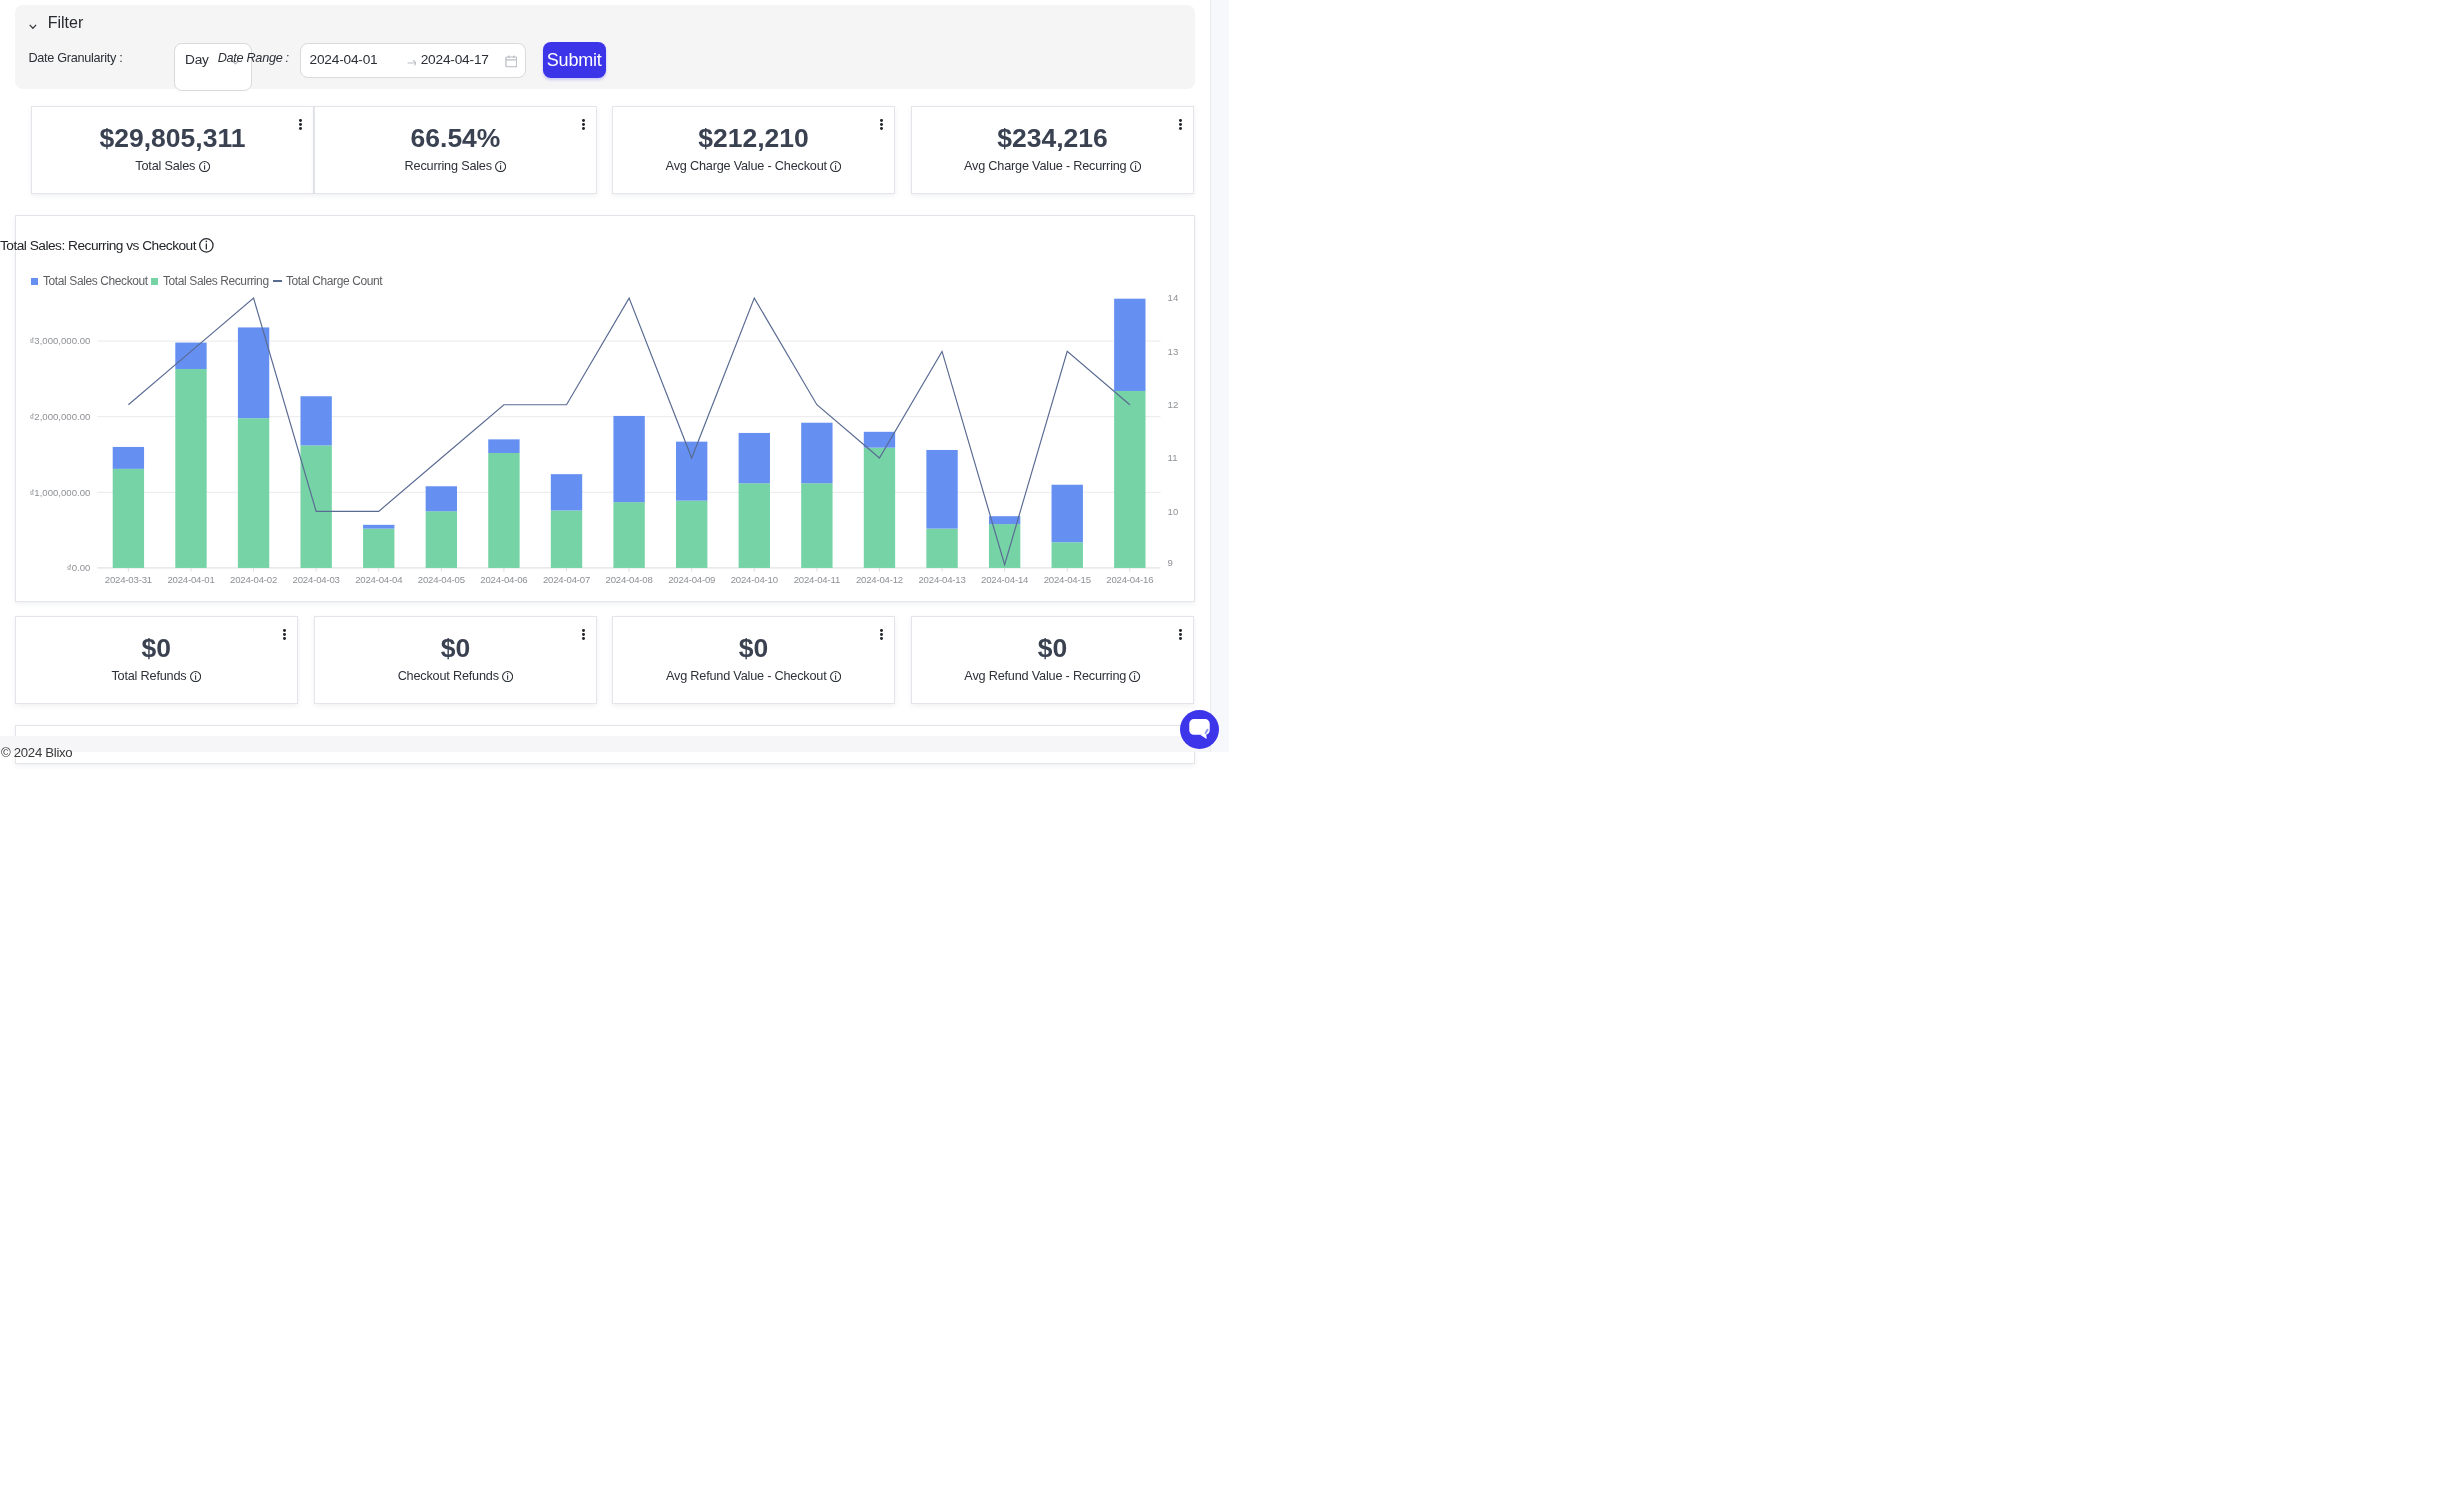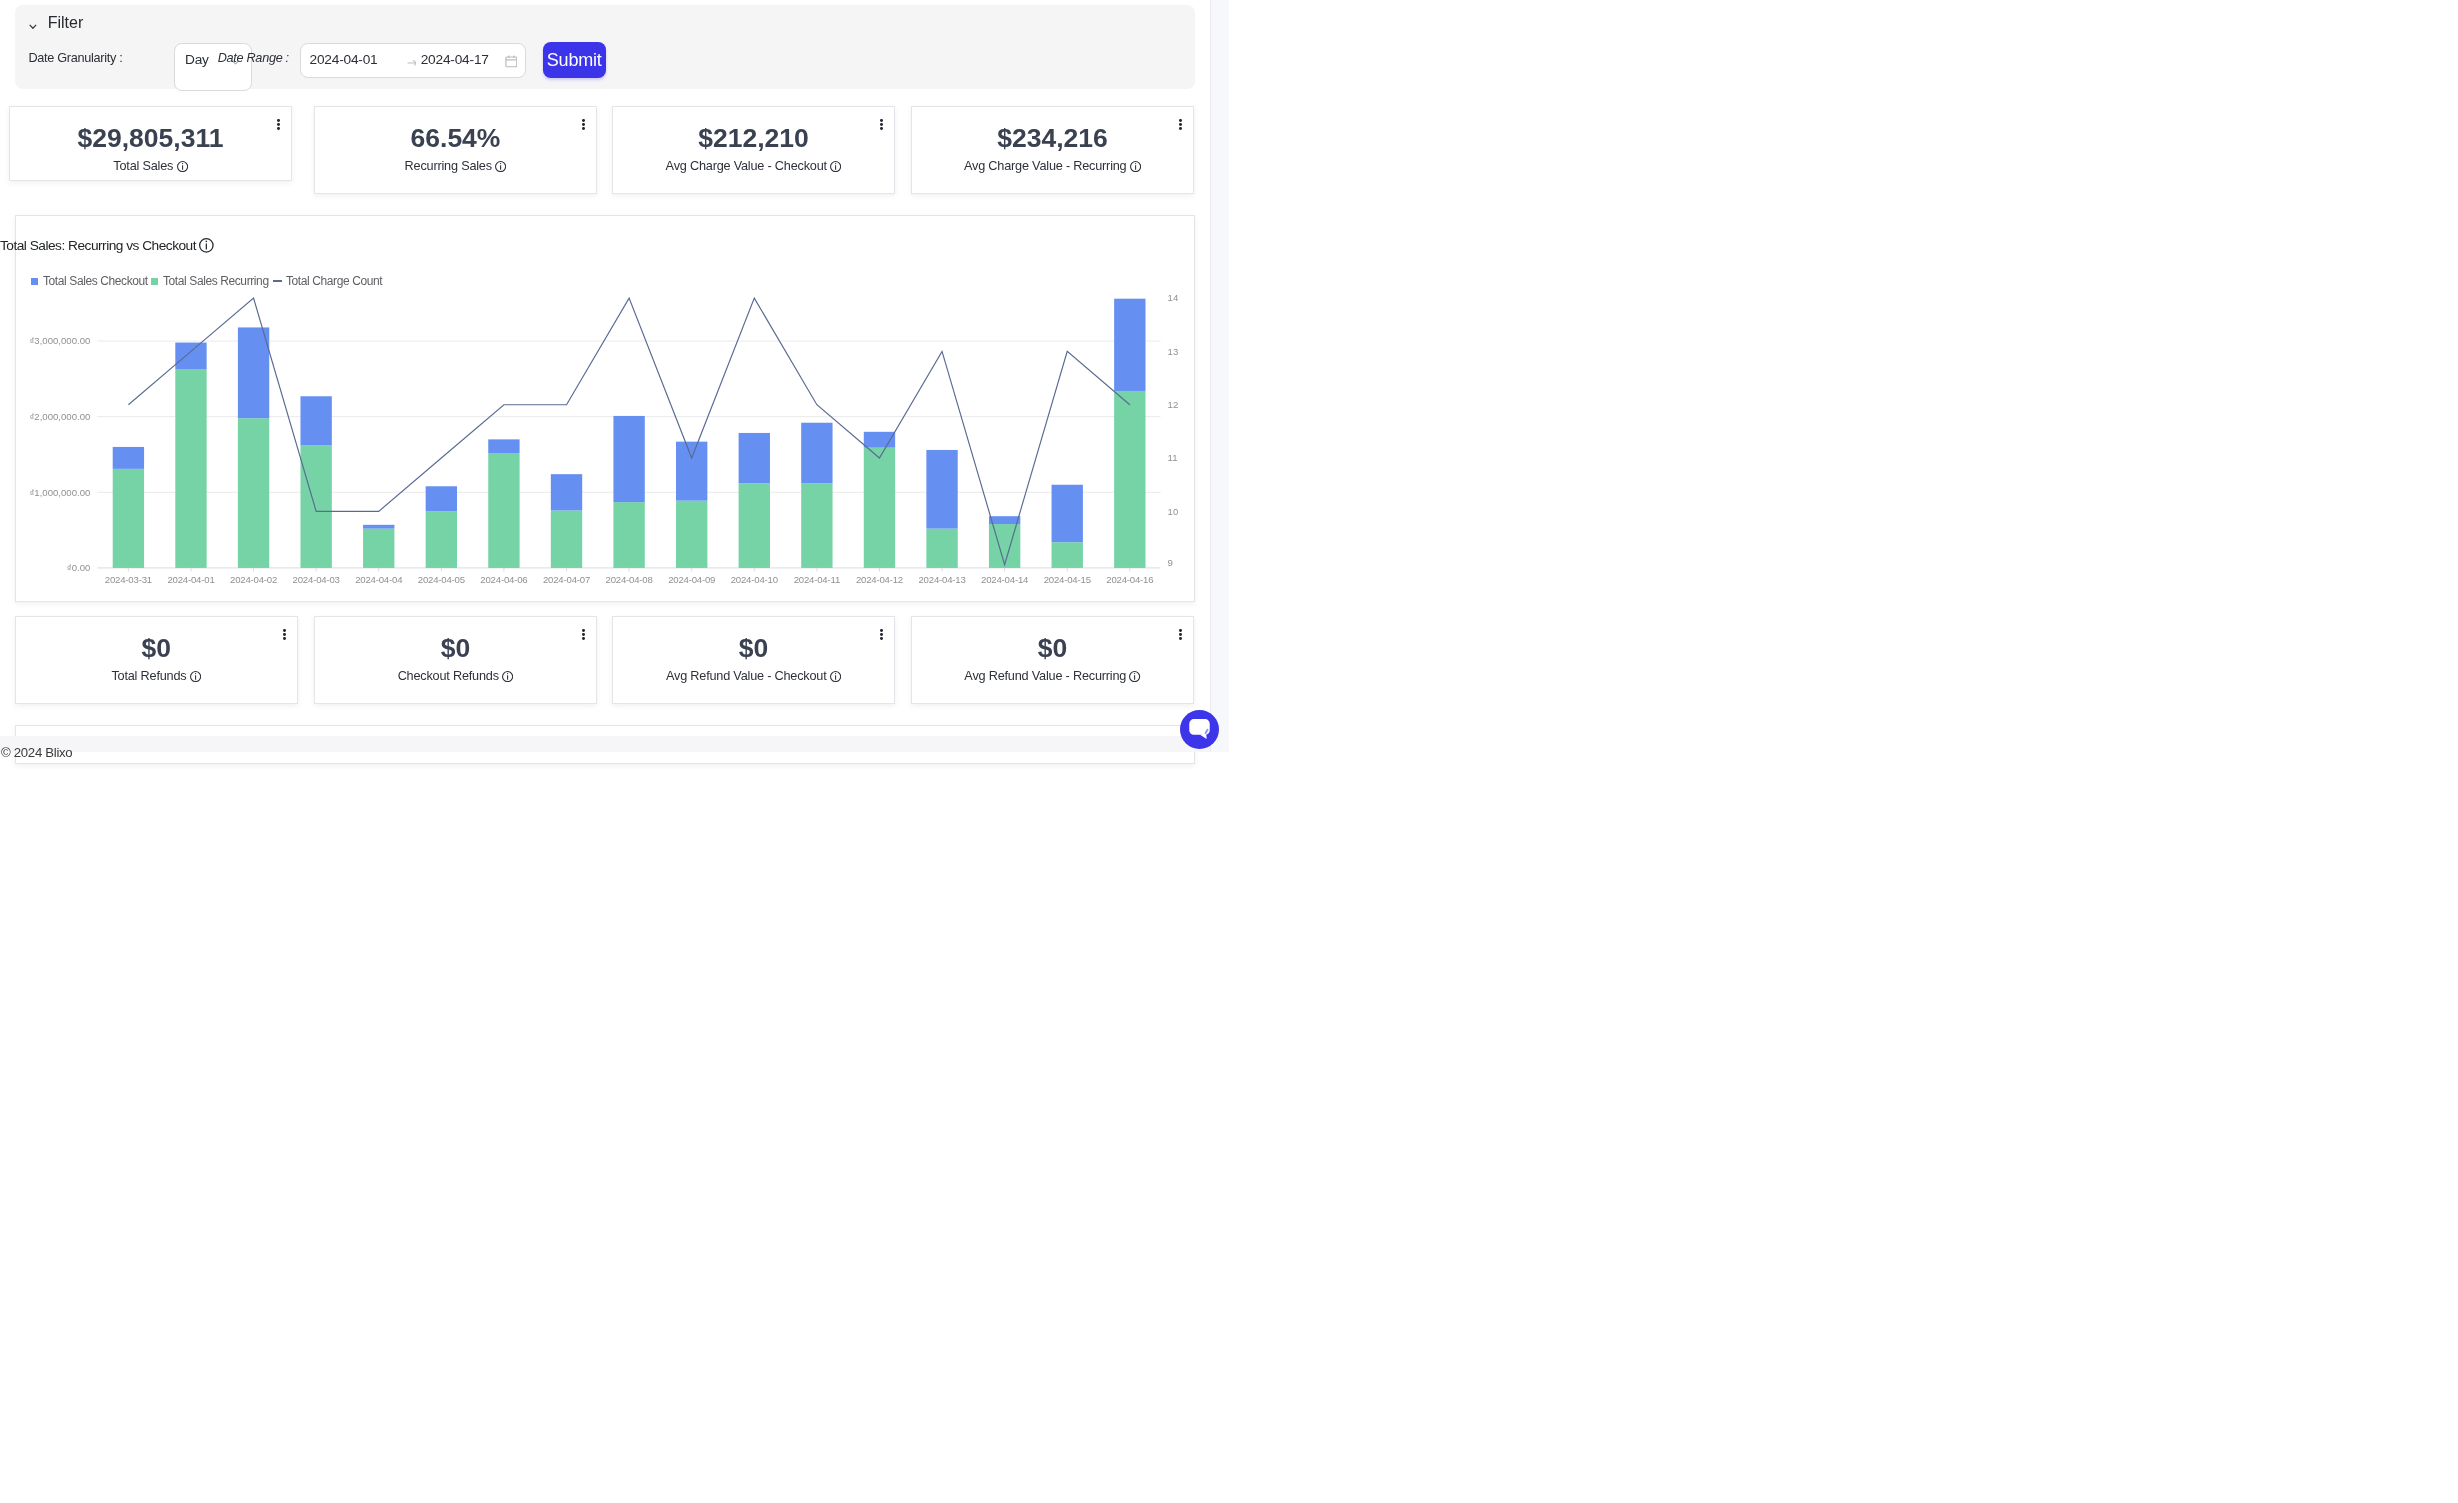--- a/index.html
+++ b/index.html
@@ -40,21 +40,21 @@
      <svg width="12.7" height="12.7" viewBox="0 0 14 14" style="position:absolute;right:7.4px;top:10.8px">
         <rect x="1" y="2.2" width="12" height="10.8" rx="1.2" fill="none" stroke="#b6b9c0" stroke-width="1.3"></rect>
         <line x1="4.2" y1="0.6" x2="4.2" y2="3.4" stroke="#b6b9c0" stroke-width="1.3"></line>
         <line x1="9.8" y1="0.6" x2="9.8" y2="3.4" stroke="#b6b9c0" stroke-width="1.3"></line>
         <line x1="1" y1="5.4" x2="13" y2="5.4" stroke="#b6b9c0" stroke-width="1.3"></line>
       </svg>
   </div>
   <div style="position:absolute;left:528px;top:37px;width:63px;height:36px;background:#3b34e9;border-radius:7.8px;box-shadow:0 2px 2.9px rgba(60,52,233,.22);text-align:center;line-height:36px;color:#fff;font-size:18px;letter-spacing:-0.2px;">Submit</div>
 </div>
 
-<div class="card" style="left:9px;top:106px;width:283px;height:75px;">
+<div class="card" style="left:31px;top:106px;width:283px;height:88px;">
   <div class="dots">
       <i></i>
       <i></i>
       <i></i>
     </div>
   <div class="num">$29,805,311</div>
   <div class="lbl">Total Sales <svg width="11.2" height="11.2" viewBox="0 0 11.4 11.4" style="vertical-align:-1.8px">
         <circle cx="5.7" cy="5.7" r="5.15" fill="none" stroke="#2d3138" stroke-width="1.1"></circle>
         <line x1="5.7" y1="4.22" x2="5.7" y2="8.89" stroke="#2d3138" stroke-width="1.1"></line>
         <circle cx="5.7" cy="2.62" r="0.66" fill="#2d3138"></circle>

